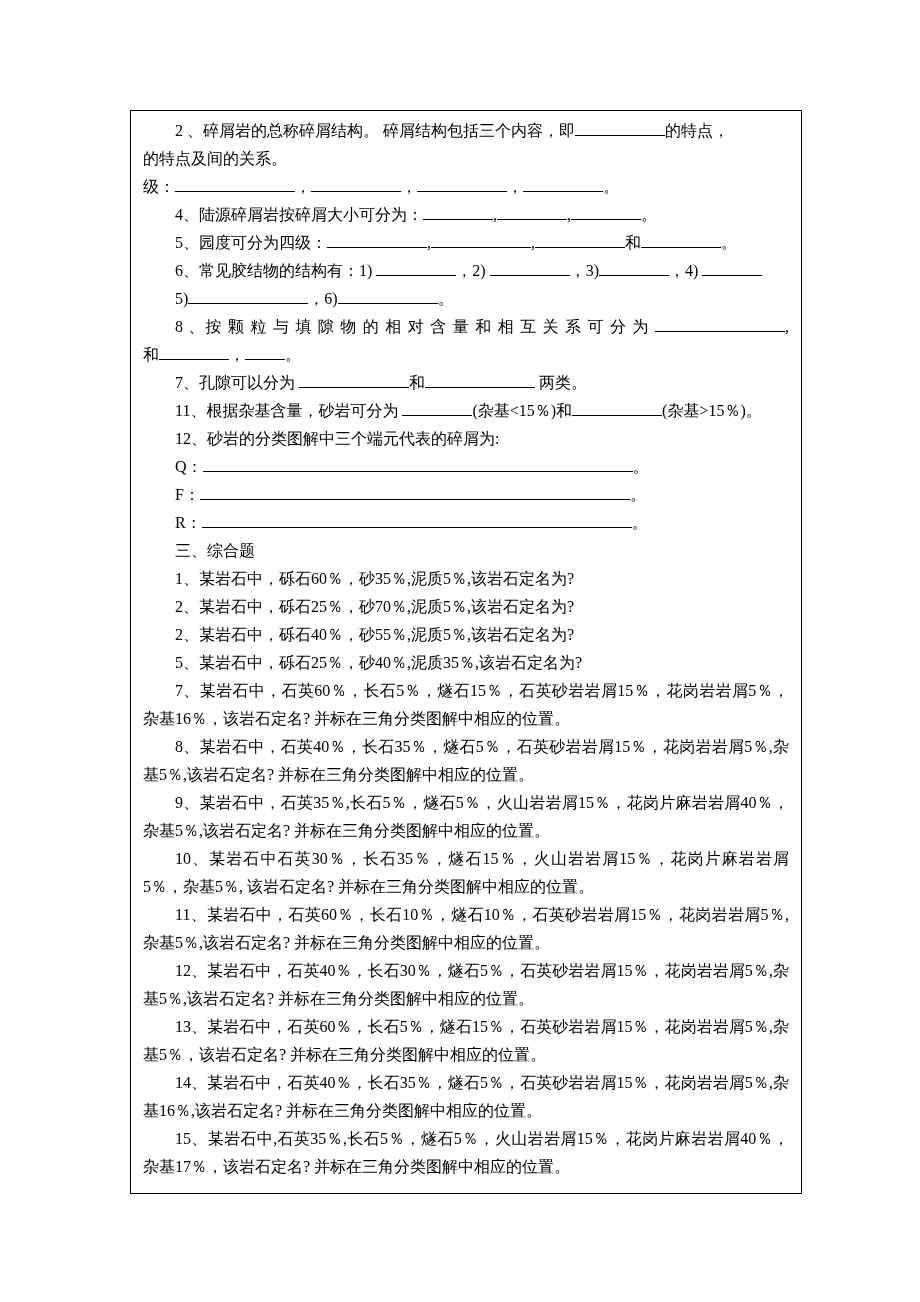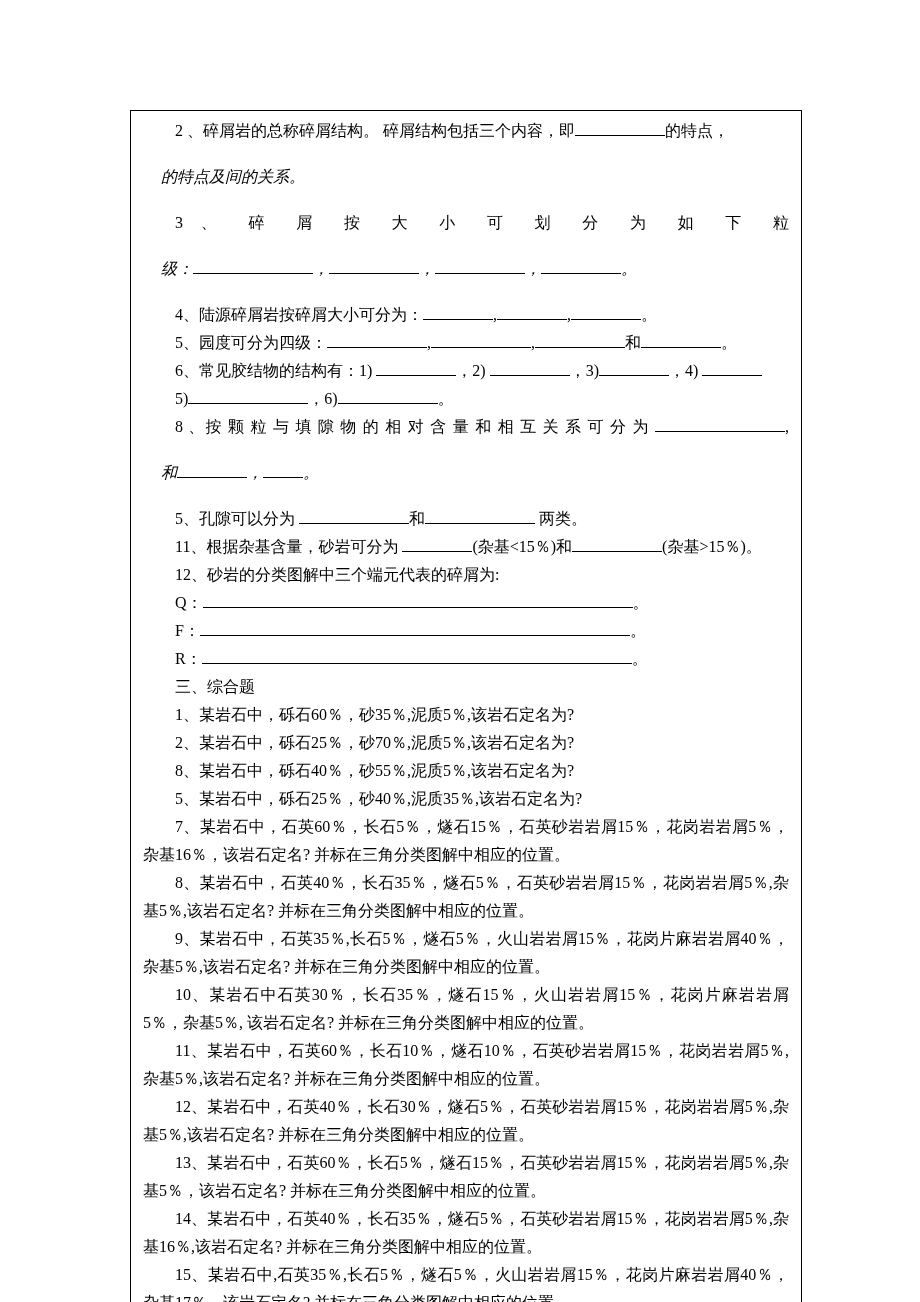--- a/index.html
+++ b/index.html
@@ -21,22 +21,21 @@
     border: 1px solid #000;
     margin: 110px 118px 0 130px;
     padding: 6px 12px 12px 12px;
   }
   .p {
     text-indent: 2em;
     margin: 0;
   }
   .p-noindent {
     text-indent: 0;
-    margin: 18px;
-    font-style: italic;
+    margin: 0;
   }
   .justify-full {
     text-align: justify;
     text-align-last: justify;
   }
   .blank {
     display: inline-block;
     border-bottom: 1px solid #000;
     height: 0.9em;
     vertical-align: baseline;
@@ -52,21 +51,20 @@
 </head>
 <body>
 
 <div class="page">
 
   <p class="p">
     <span>2 、碎屑岩的总称碎屑结构。 碎屑结构包括三个内容，即</span><span class="blank" style="width:90px"></span><span>的特点，</span>
   </p>
   <p class="p-noindent">的特点及间的关系。</p>
 
-  <p class="p justify-full">3 、 碎 屑 按 大 小 可 划 分 为 如 下 粒</p>
   <p class="p-noindent">
     <span>级：</span><span class="blank" style="width:120px"></span>，<span class="blank" style="width:90px"></span>，<span class="blank" style="width:90px"></span>，<span class="blank" style="width:80px"></span>。
   </p>
 
   <p class="p">
     <span>4、陆源碎屑岩按碎屑大小可分为：</span><span class="blank" style="width:70px"></span>,<span class="blank" style="width:70px"></span>,<span class="blank" style="width:70px"></span>。
   </p>
 
   <p class="p">
     <span>5、园度可分为四级：</span><span class="blank" style="width:100px"></span>,<span class="blank" style="width:100px"></span>,<span class="blank" style="width:90px"></span><span>和</span><span class="blank" style="width:80px"></span>。
@@ -81,21 +79,21 @@
 
 
   <p class="p justify-full">
     <span>8 、按 颗 粒 与 填 隙 物 的 相 对 含 量 和 相 互 关 系 可 分 为 </span><span class="blank" style="width:130px"></span>,
   </p>
   <p class="p-noindent">
     <span>和</span><span class="blank" style="width:70px"></span>，<span class="blank" style="width:40px"></span>。
   </p>
 
   <p class="p">
-    <span>5、孔隙可以分为 </span><span class="blank" style="width:110px"></span><span>和</span><span class="blank" style="width:110px"></span><span> 两类。</span>
+    <span>7、孔隙可以分为 </span><span class="blank" style="width:110px"></span><span>和</span><span class="blank" style="width:110px"></span><span> 两类。</span>
   </p>
 
 
   <p class="p">
     <span>11、根据杂基含量，砂岩可分为 </span><span class="blank" style="width:70px"></span><span>(杂基&lt;15％)和</span><span class="blank" style="width:90px"></span><span>(杂基&gt;15％)。</span>
   </p>
 
   <p class="p">12、砂岩的分类图解中三个端元代表的碎屑为:</p>
   <p class="p">
     <span>Q：</span><span class="blank-line"></span>。
@@ -104,21 +102,21 @@
     <span>F：</span><span class="blank-line"></span>。
   </p>
   <p class="p">
     <span>R：</span><span class="blank-line"></span>。
   </p>
 
   <p class="p">三、综合题</p>
 
   <p class="p">1、某岩石中，砾石60％，砂35％,泥质5％,该岩石定名为?</p>
   <p class="p">2、某岩石中，砾石25％，砂70％,泥质5％,该岩石定名为?</p>
-  <p class="p">8、某岩石中，砾石40％，砂55％,泥质5％,该岩石定名为?</p>
+  <p class="p">2、某岩石中，砾石40％，砂55％,泥质5％,该岩石定名为?</p>
   <p class="p">5、某岩石中，砾石25％，砂40％,泥质35％,该岩石定名为?</p>
   <p class="p" style="text-align:justify">7、某岩石中，石英60％，长石5％，燧石15％，石英砂岩岩屑15％，花岗岩岩屑5％，杂基16％，该岩石定名? 并标在三角分类图解中相应的位置。</p>
   <p class="p" style="text-align:justify">8、某岩石中，石英40％，长石35％，燧石5％，石英砂岩岩屑15％，花岗岩岩屑5％,杂基5％,该岩石定名? 并标在三角分类图解中相应的位置。</p>
   <p class="p" style="text-align:justify">9、某岩石中，石英35％,长石5％，燧石5％，火山岩岩屑15％，花岗片麻岩岩屑40％，杂基5％,该岩石定名? 并标在三角分类图解中相应的位置。</p>
   <p class="p" style="text-align:justify">10、某岩石中石英30％，长石35％，燧石15％，火山岩岩屑15％，花岗片麻岩岩屑5％，杂基5％, 该岩石定名? 并标在三角分类图解中相应的位置。</p>
   <p class="p" style="text-align:justify">11、某岩石中，石英60％，长石10％，燧石10％，石英砂岩岩屑15％，花岗岩岩屑5％,杂基5％,该岩石定名? 并标在三角分类图解中相应的位置。</p>
   <p class="p" style="text-align:justify">12、某岩石中，石英40％，长石30％，燧石5％，石英砂岩岩屑15％，花岗岩岩屑5％,杂基5％,该岩石定名? 并标在三角分类图解中相应的位置。</p>
   <p class="p" style="text-align:justify">13、某岩石中，石英60％，长石5％，燧石15％，石英砂岩岩屑15％，花岗岩岩屑5％,杂基5％，该岩石定名? 并标在三角分类图解中相应的位置。</p>
   <p class="p" style="text-align:justify">14、某岩石中，石英40％，长石35％，燧石5％，石英砂岩岩屑15％，花岗岩岩屑5％,杂基16％,该岩石定名? 并标在三角分类图解中相应的位置。</p>
   <p class="p" style="text-align:justify">15、某岩石中,石英35％,长石5％，燧石5％，火山岩岩屑15％，花岗片麻岩岩屑40％，杂基17％，该岩石定名? 并标在三角分类图解中相应的位置。</p>

